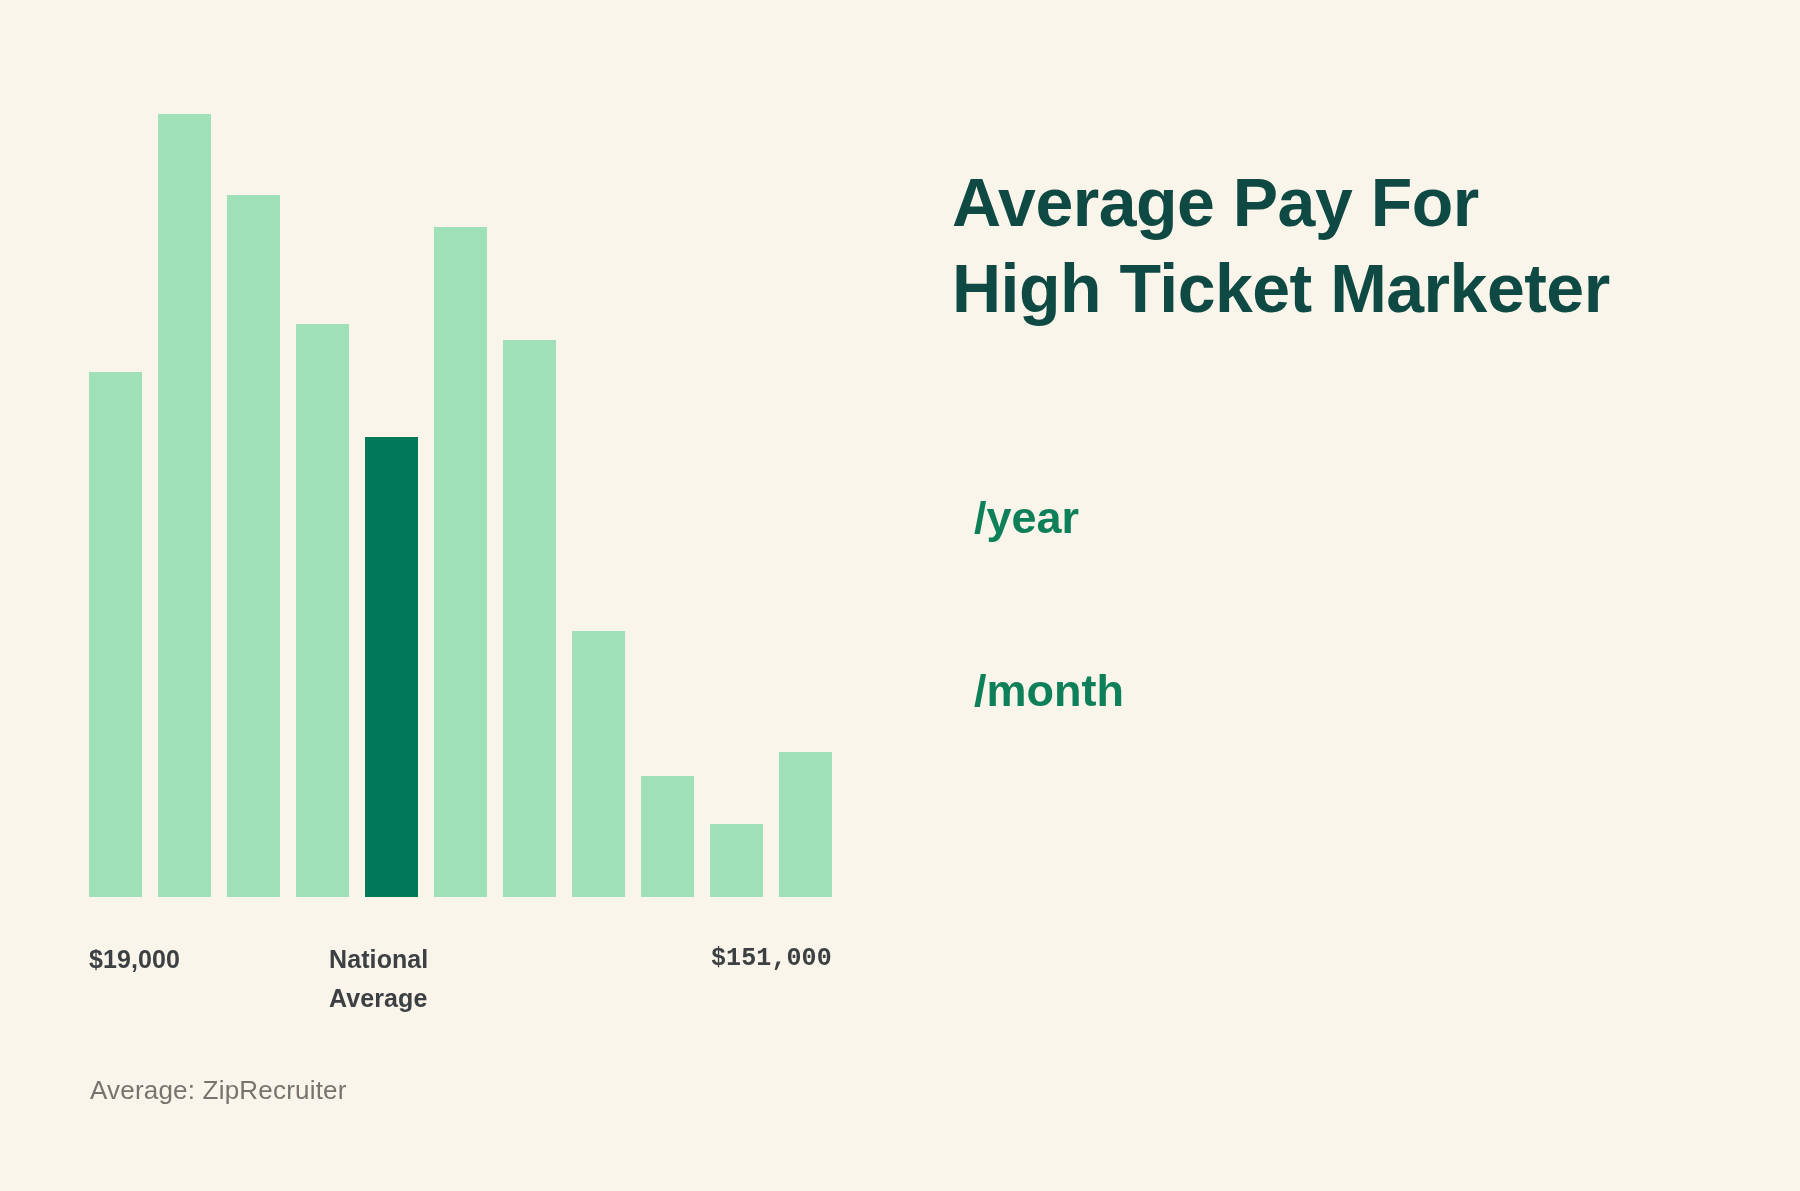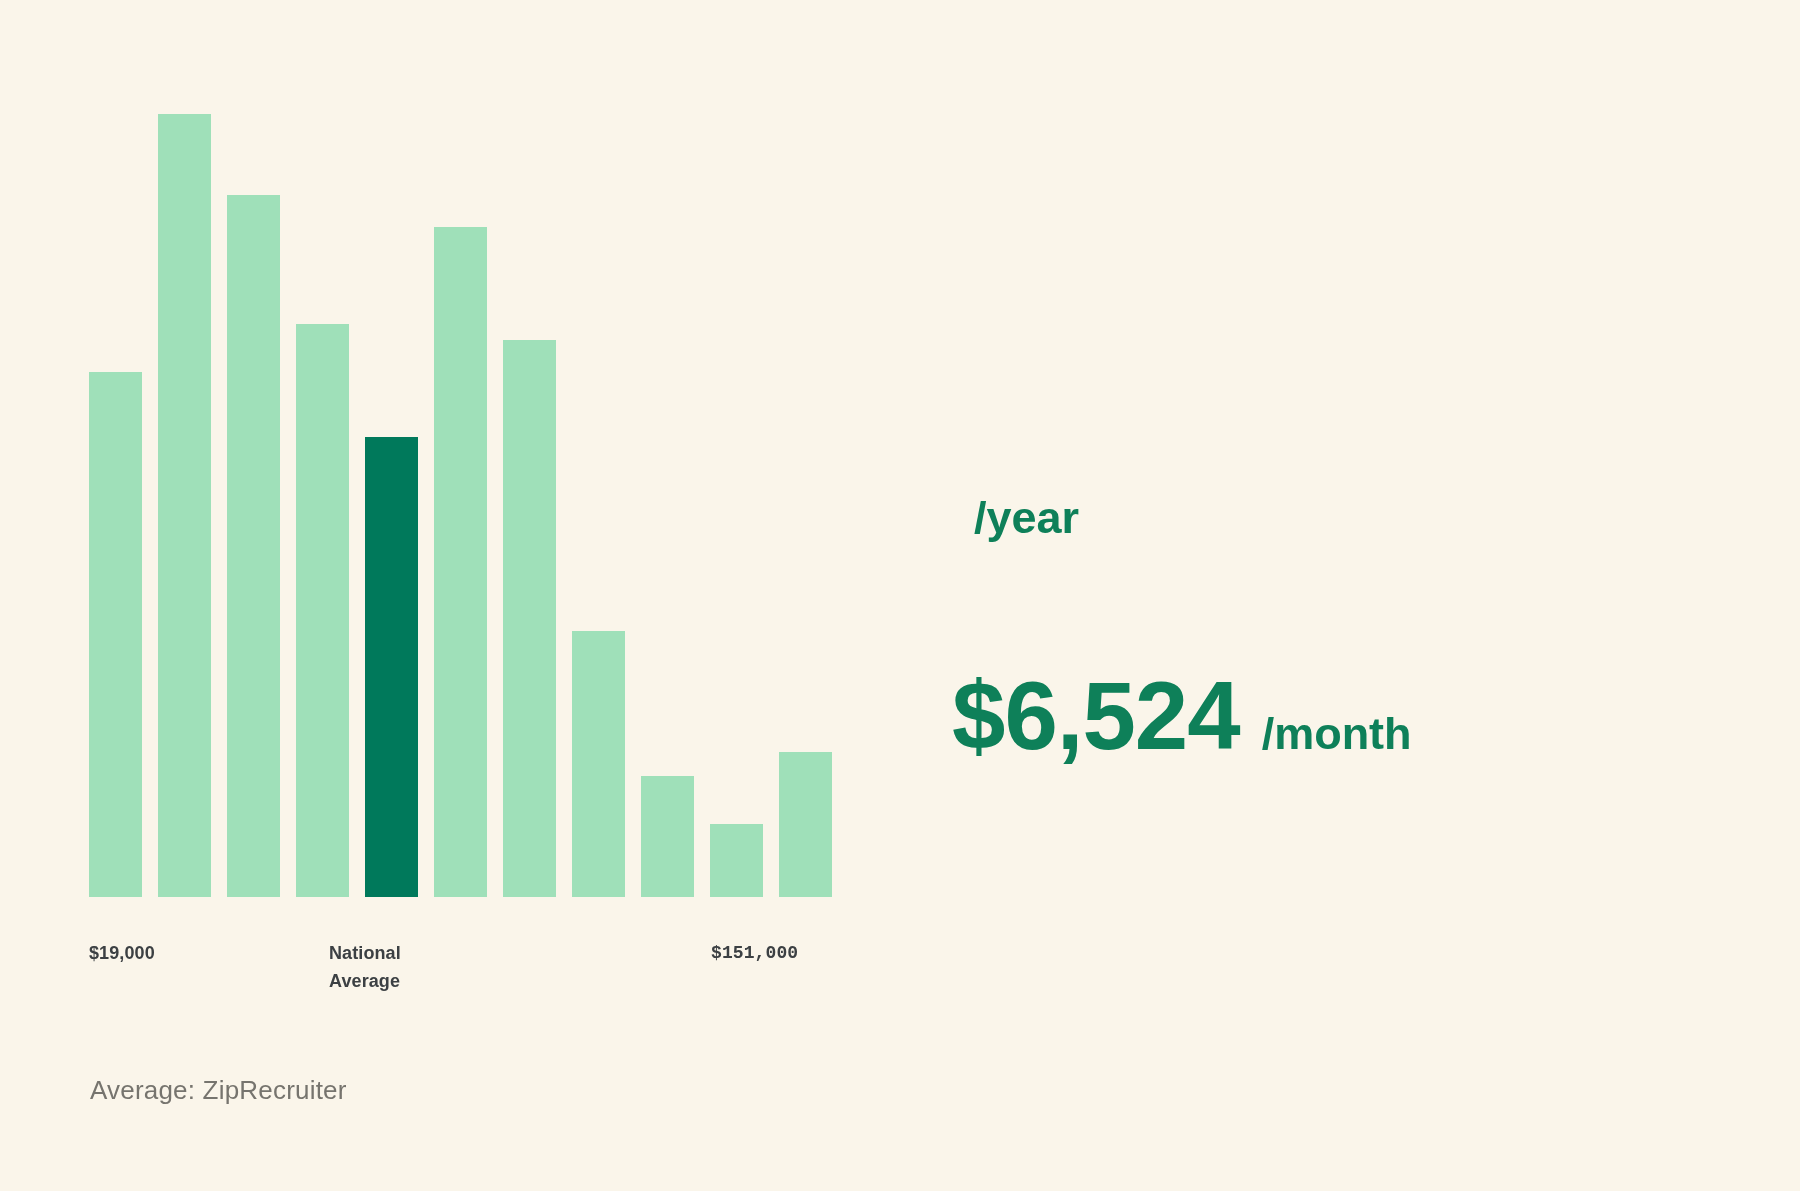--- a/index.html
+++ b/index.html
@@ -28,21 +28,21 @@
   .bar{
     position:absolute;
     bottom:0;
     width:53px;
     background:#9FE0B9;
   }
   .bar.is-highlight{ background:#00795B; }
 
   .axis-label{
     position:absolute;
-    font-size:18px;
+    font-size:25px;
     font-weight:700;
     color:#3C4043;
     letter-spacing:.1px;
     line-height:1.55;
     white-space:pre-line;
   }
   .axis-label.left{ left:89px; top:940px; }
   .axis-label.mid{ left:329px; top:940px; }
   .axis-label.right{ left:711px; top:940px;font-family:Liberation Mono, monospace; }
 
@@ -117,24 +117,25 @@
     <div class="axis-label left">$19,000</div>
     <div class="axis-label mid">National
 Average</div>
     <div class="axis-label right">$151,000</div>
 
     <div class="source">Average: ZipRecruiter</div>
   </div>
 
   <div class="info-panel">
 
+    <div class="headline">Average Pay For
+High Ticket Marketer</div>
 
     <div class="pay-row year">
       <span class="pay-unit">/year</span>
     </div>
 
     <div class="pay-row month">
-      <span class="pay-amount">$6,524</span>
       <span class="pay-unit">/month</span>
     </div>
 
   </div>
 </div>
 
 </body></html>

